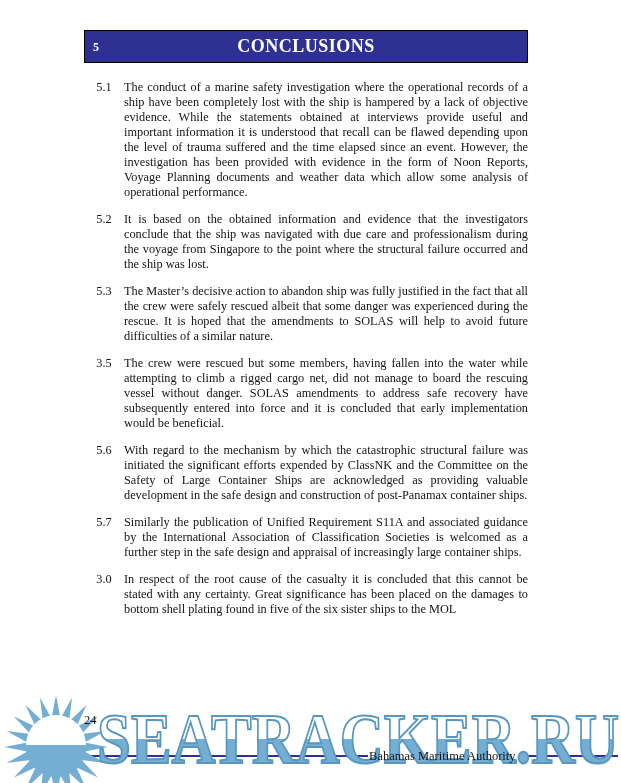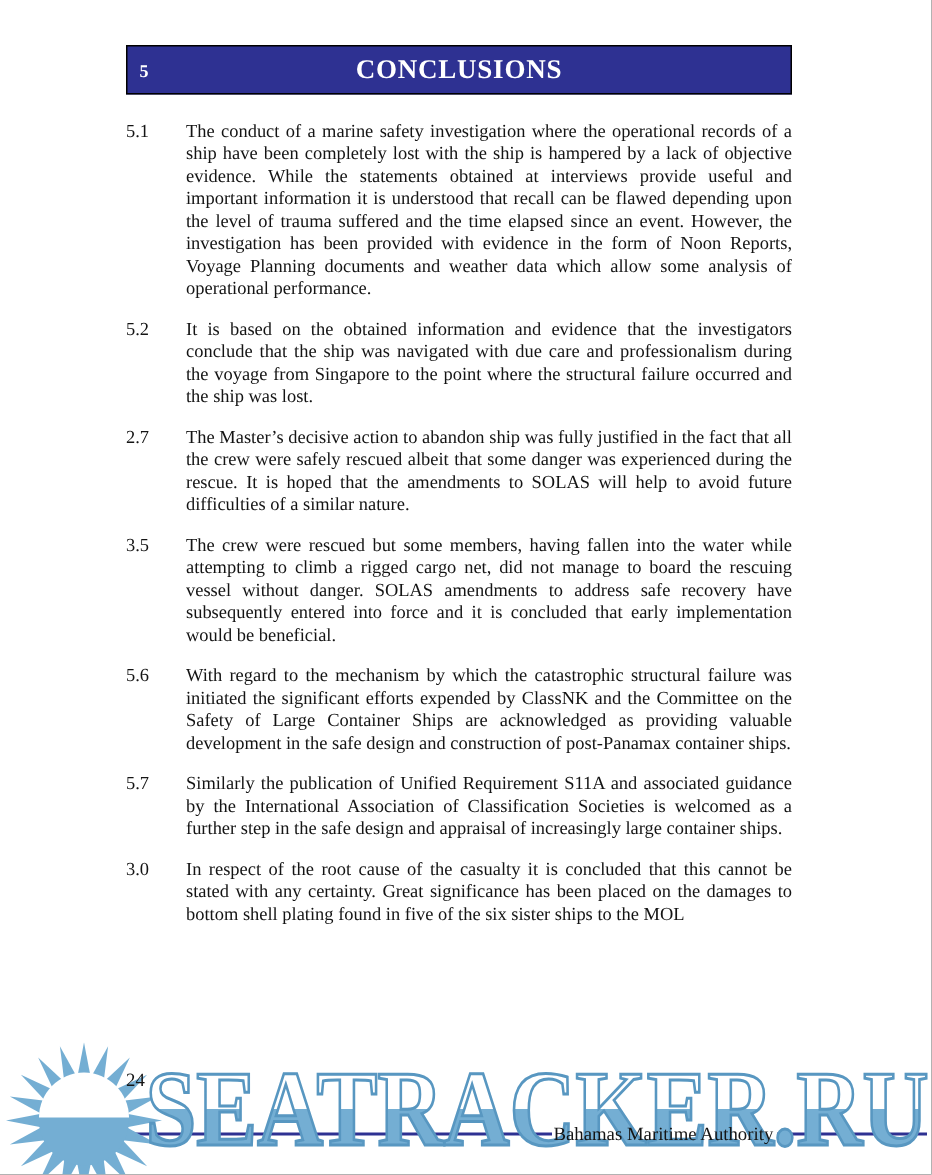--- a/index.html
+++ b/index.html
@@ -20,21 +20,21 @@
   }
   .hdr-title{
     color:#fff;font-family:Liberation Serif, serif;
     font-weight:700;font-size:18px;letter-spacing:0.5px;
   }
   
   .content{
     position:absolute;left:84px;top:80px;width:444px;z-index:1;
   }
   .para{display:flex;margin:0 0 12px 0;}
-  .pnum{flex:0 0 40px;font-size:12.3px;line-height:15px;}
+  .pnum{flex:0 0 40px;font-size:12.3px;line-height:15px;text-align:center;}
   .ptext{
     flex:1;margin:0;font-size:12.3px;line-height:15px;
     text-align:justify;
   }
   
   .pageno{
     position:absolute;left:84px;top:713px;width:444px;text-align:left;
     font-size:12.5px;z-index:3;
   }
   .foot-line{position:absolute;top:755px;height:2px;background:#2e3192;z-index:1;}
@@ -61,21 +61,21 @@
   <div class="content">
     <div class="para">
       <span class="pnum">5.1</span>
       <p class="ptext">The conduct of a marine safety investigation where the operational records of a ship have been completely lost with the ship is hampered by a lack of objective evidence. While the statements obtained at interviews provide useful and important information it is understood that recall can be flawed depending upon the level of trauma suffered and the time elapsed since an event. However, the investigation has been provided with evidence in the form of Noon Reports, Voyage Planning documents and weather data which allow some analysis of operational performance.</p>
     </div>
     <div class="para">
       <span class="pnum">5.2</span>
       <p class="ptext">It is based on the obtained information and evidence that the investigators conclude that the ship was navigated with due care and professionalism during the voyage from Singapore to the point where the structural failure occurred and the ship was lost.</p>
     </div>
     <div class="para">
-      <span class="pnum">2.7</span>
+      <span class="pnum">5.3</span>
       <p class="ptext">The Master’s decisive action to abandon ship was fully justified in the fact that all the crew were safely rescued albeit that some danger was experienced during the rescue. It is hoped that the amendments to SOLAS will help to avoid future difficulties of a similar nature.</p>
     </div>
     <div class="para">
       <span class="pnum">3.5</span>
       <p class="ptext">The crew were rescued but some members, having fallen into the water while attempting to climb a rigged cargo net, did not manage to board the rescuing vessel without danger. SOLAS amendments to address safe recovery have subsequently entered into force and it is concluded that early implementation would be beneficial.</p>
     </div>
     <div class="para">
       <span class="pnum">5.6</span>
       <p class="ptext">With regard to the mechanism by which the catastrophic structural failure was initiated the significant efforts expended by ClassNK and the Committee on the Safety of Large Container Ships are acknowledged as providing valuable development in the safe design and construction of post-Panamax container ships.</p>
     </div>

